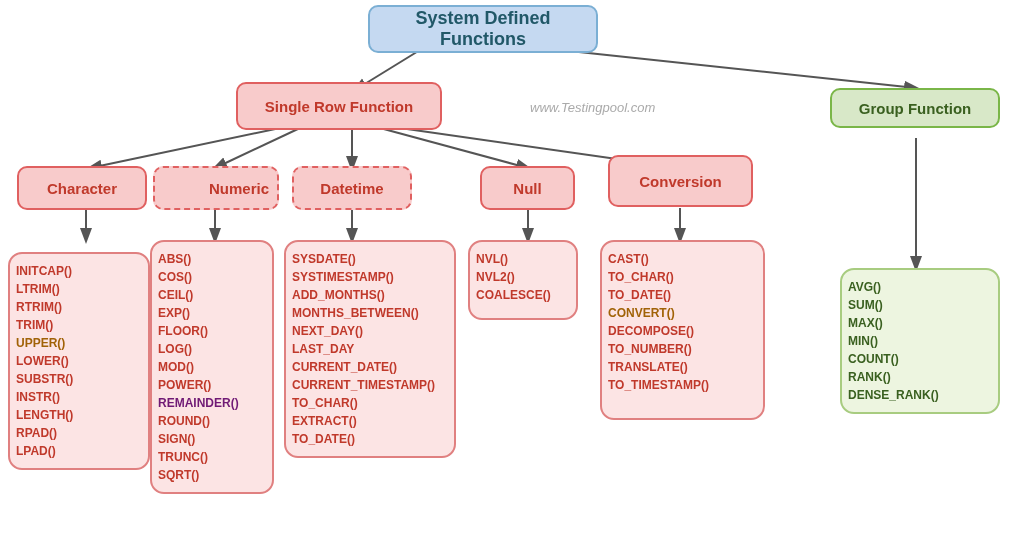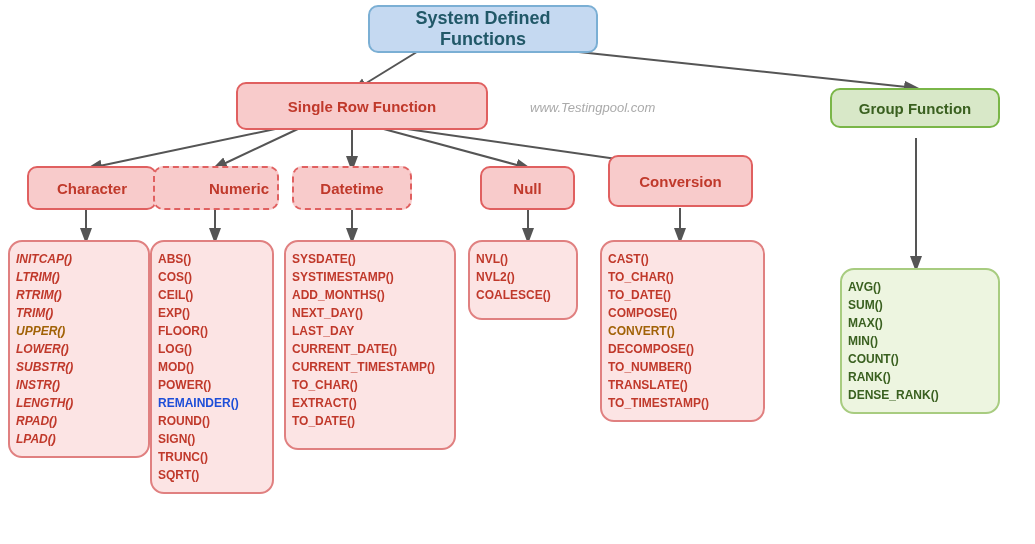--- a/index.html
+++ b/index.html
@@ -120,49 +120,49 @@
       <marker id="arrow" markerWidth="8" markerHeight="8" refX="6" refY="3" orient="auto">
         <path d="M0,0 L0,6 L8,3 z" fill="#555"></path>
       </marker>
     </defs>
   </svg>
 
   <div class="box box-blue" style="left:368px; top:5px; width:230px; height:48px;">
     <span>System Defined Functions</span>
   </div>
 
-  <div class="box box-pink-header" style="left:236px; top:82px; width:252px; height:48px;">
+  <div class="box box-pink-header" style="left:236px; top:82px; width:206px; height:48px;">
     <span>Single Row Function</span>
   </div>
 
   <div class="box box-green-header" style="left:830px; top:88px; width:170px; height:40px;">
     <span>Group Function</span>
   </div>
 
-  <div class="box box-pink-header" style="left:27px; top:166px; width:130px; height:44px;">
+  <div class="box box-pink-header" style="left:17px; top:166px; width:130px; height:44px;">
     <span>Character</span>
   </div>
 
   <div class="box box-pink-header" style="left:153px; top:166px; width:126px; height:44px; border-style: dashed; padding-left: 46px;">
     <span>Numeric</span>
   </div>
 
   <div class="box box-pink-header" style="left:292px; top:166px; width:120px; height:44px; border-style: dashed;">
     <span>Datetime</span>
   </div>
 
   <div class="box box-pink-header" style="left:480px; top:166px; width:95px; height:44px;">
     <span>Null</span>
   </div>
 
   <div class="box box-pink-header" style="left:608px; top:155px; width:145px; height:52px;">
     <span>Conversion</span>
   </div>
 
-  <div class="box box-pink-list" style="left:8px; top:240px; width:142px; min-height:210px;font-style:italic;">
+  <div class="box box-pink-list" style="left:8px; top:252px; width:142px; min-height:210px;">
     <div class="box-list-item" id="char-list">
         <div style="color:#c0392b">INITCAP()</div>
         <div style="color:#c0392b">LTRIM()</div>
         <div style="color:#c0392b">RTRIM()</div>
         <div style="color:#c0392b">TRIM()</div>
         <div style="color:#a16207">UPPER()</div>
         <div style="color:#c0392b">LOWER()</div>
         <div style="color:#c0392b">SUBSTR()</div>
         <div style="color:#c0392b">INSTR()</div>
         <div style="color:#c0392b">LENGTH()</div>
@@ -174,33 +174,34 @@
   <div class="box box-pink-list" style="left:150px; top:240px; width:124px; min-height:240px;align-items:flex-end;">
     <div class="box-list-item" id="num-list">
         <div style="color:#c0392b">ABS()</div>
         <div style="color:#c0392b">COS()</div>
         <div style="color:#c0392b">CEIL()</div>
         <div style="color:#c0392b">EXP()</div>
         <div style="color:#c0392b">FLOOR()</div>
         <div style="color:#c0392b">LOG()</div>
         <div style="color:#c0392b">MOD()</div>
         <div style="color:#c0392b">POWER()</div>
-        <div style="color:#1d4ed8">REMAINDER()</div>
+        <div style="color:#701a75">REMAINDER()</div>
         <div style="color:#c0392b">ROUND()</div>
         <div style="color:#c0392b">SIGN()</div>
         <div style="color:#c0392b">TRUNC()</div>
         <div style="color:#c0392b">SQRT()</div>
       </div>
   </div>
 
   <div class="box box-pink-list" style="left:284px; top:240px; width:172px; min-height:210px;">
     <div class="box-list-item" id="dt-list">
         <div style="color:#c0392b">SYSDATE()</div>
         <div style="color:#c0392b">SYSTIMESTAMP()</div>
         <div style="color:#c0392b">ADD_MONTHS()</div>
+        <div style="color:#c0392b">MONTHS_BETWEEN()</div>
         <div style="color:#c0392b">NEXT_DAY()</div>
         <div style="color:#c0392b">LAST_DAY</div>
         <div style="color:#c0392b">CURRENT_DATE()</div>
         <div style="color:#c0392b">CURRENT_TIMESTAMP()</div>
         <div style="color:#c0392b">TO_CHAR()</div>
         <div style="color:#c0392b">EXTRACT()</div>
         <div style="color:#c0392b">TO_DATE()</div>
       </div>
   </div>
 
@@ -210,21 +211,20 @@
         <div style="color:#c0392b">NVL2()</div>
         <div style="color:#c0392b">COALESCE()</div>
       </div>
   </div>
 
   <div class="box box-pink-list" style="left:600px; top:240px; width:165px; min-height:180px;">
     <div class="box-list-item" id="conv-list">
         <div style="color:#c0392b">CAST()</div>
         <div style="color:#c0392b">TO_CHAR()</div>
         <div style="color:#c0392b">TO_DATE()</div>
-        <div style="color:#c0392b">COMPOSE()</div>
         <div style="color:#a16207">CONVERT()</div>
         <div style="color:#c0392b">DECOMPOSE()</div>
         <div style="color:#c0392b">TO_NUMBER()</div>
         <div style="color:#c0392b">TRANSLATE()</div>
         <div style="color:#c0392b">TO_TIMESTAMP()</div>
       </div>
   </div>
 
   <div class="box box-green-list" style="left:840px; top:268px; width:160px; min-height:140px;">
     <div class="box-list-item" id="grp-list">

